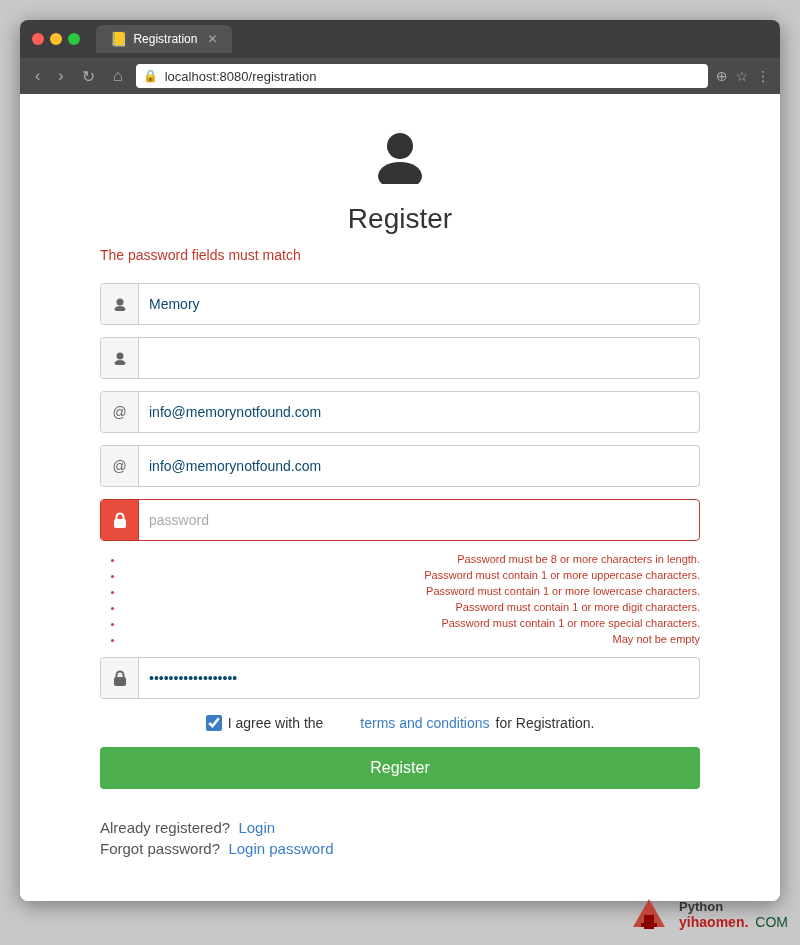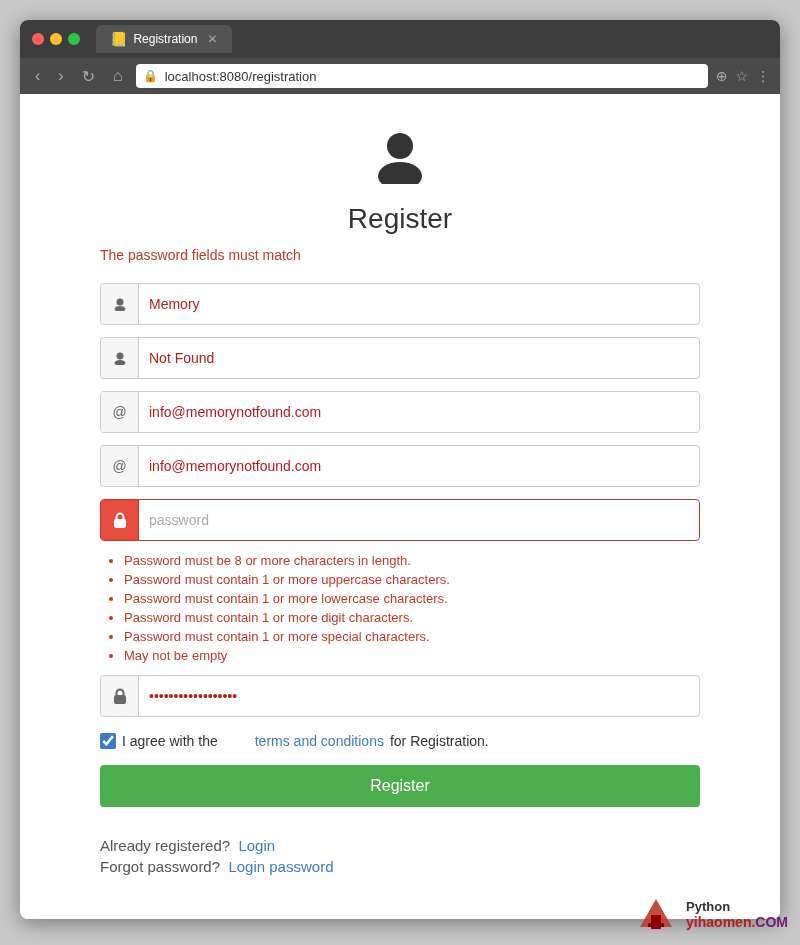--- a/index.html
+++ b/index.html
@@ -188,45 +188,46 @@
       border-right-color: #c0392b;
       color: #fff;
     }
 
     .input-field {
       flex: 1;
       border: none;
       outline: none;
       padding: 8px 10px;
       font-size: 14px;
-      color: #b91c1c;
+      color: #0c4a6e;
       background: transparent;
       height: 40px;
     }
 
     .input-field::placeholder {
       color: #aaa;
     }
 
     .validation-errors {
       list-style: disc;
       padding-left: 24px;
       margin-bottom: 12px;
     }
 
     .validation-errors li {
       color: #c0392b;
-      font-size: 13px;
+      font-size: 11px;
       margin-bottom: 4px;
+      text-align: right;
     }
 
     .terms-row {
       display: flex;
       align-items: center;
-      justify-content: flex-start;
+      justify-content: center;
       gap: 6px;
       margin: 16px 0;
       font-size: 14px;
       color: #333;
     }
 
     .terms-checkbox {
       width: 16px;
       height: 16px;
       accent-color: #3b7dc4;
@@ -297,22 +298,23 @@
       display: flex;
       align-items: baseline;
       font-size: 14px;
     }
 
     .watermark-yihaomen {
       color: #b91c1c;
     }
 
     .watermark-com {
-      color: #701a75;
-      font-weight: bold;
+      color: #14532d;
+      font-weight: normal;
+      margin-left: 7px;
     }
   </style>
 </head>
 <body>
 
 <div class="browser-window">
 
   <div class="browser-titlebar">
     <div class="traffic-lights">
       <div class="traffic-light tl-red"></div>
@@ -373,21 +375,20 @@
       </div>
 
       
       <div class="input-group">
         <div class="input-icon">
           <svg width="14" height="14" viewBox="0 0 14 14" xmlns="http://www.w3.org/2000/svg">
             <circle cx="7" cy="5" r="3.5" fill="#666"></circle>
             <ellipse cx="7" cy="12" rx="5.5" ry="3" fill="#666"></ellipse>
           </svg>
         </div>
-        <input class="input-field" type="text" value="Not Found" placeholder="last name" style="">
       </div>
 
       
       <div class="input-group">
         <div class="input-icon">@</div>
         <input class="input-field" type="email" value="info@memorynotfound.com" placeholder="email" style="">
       </div>
 
       
       <div class="input-group">

